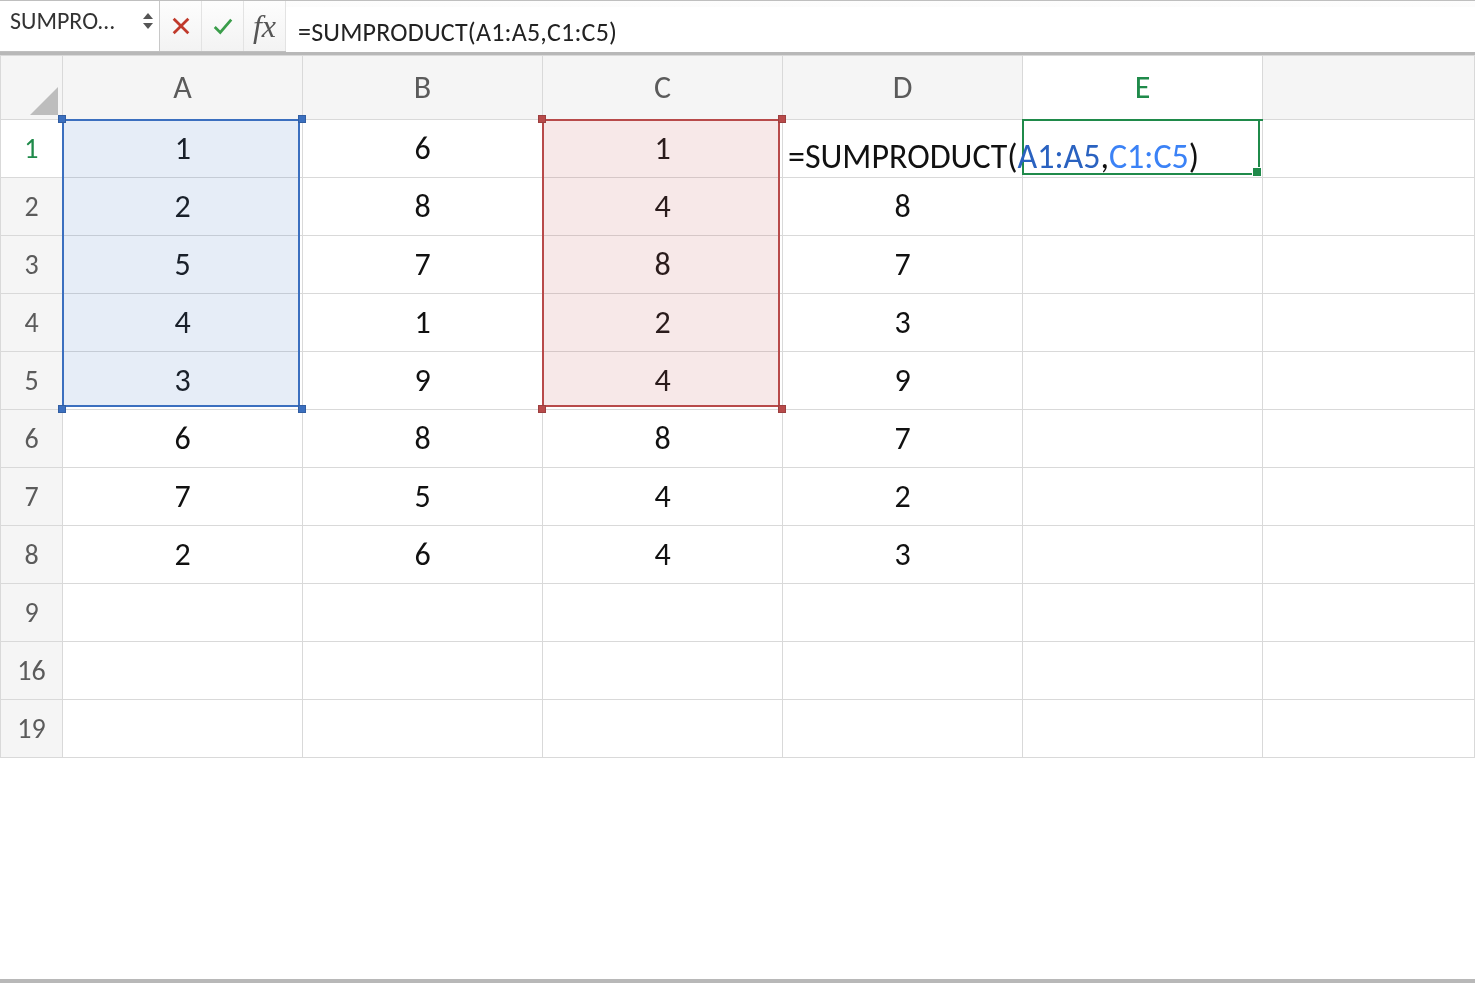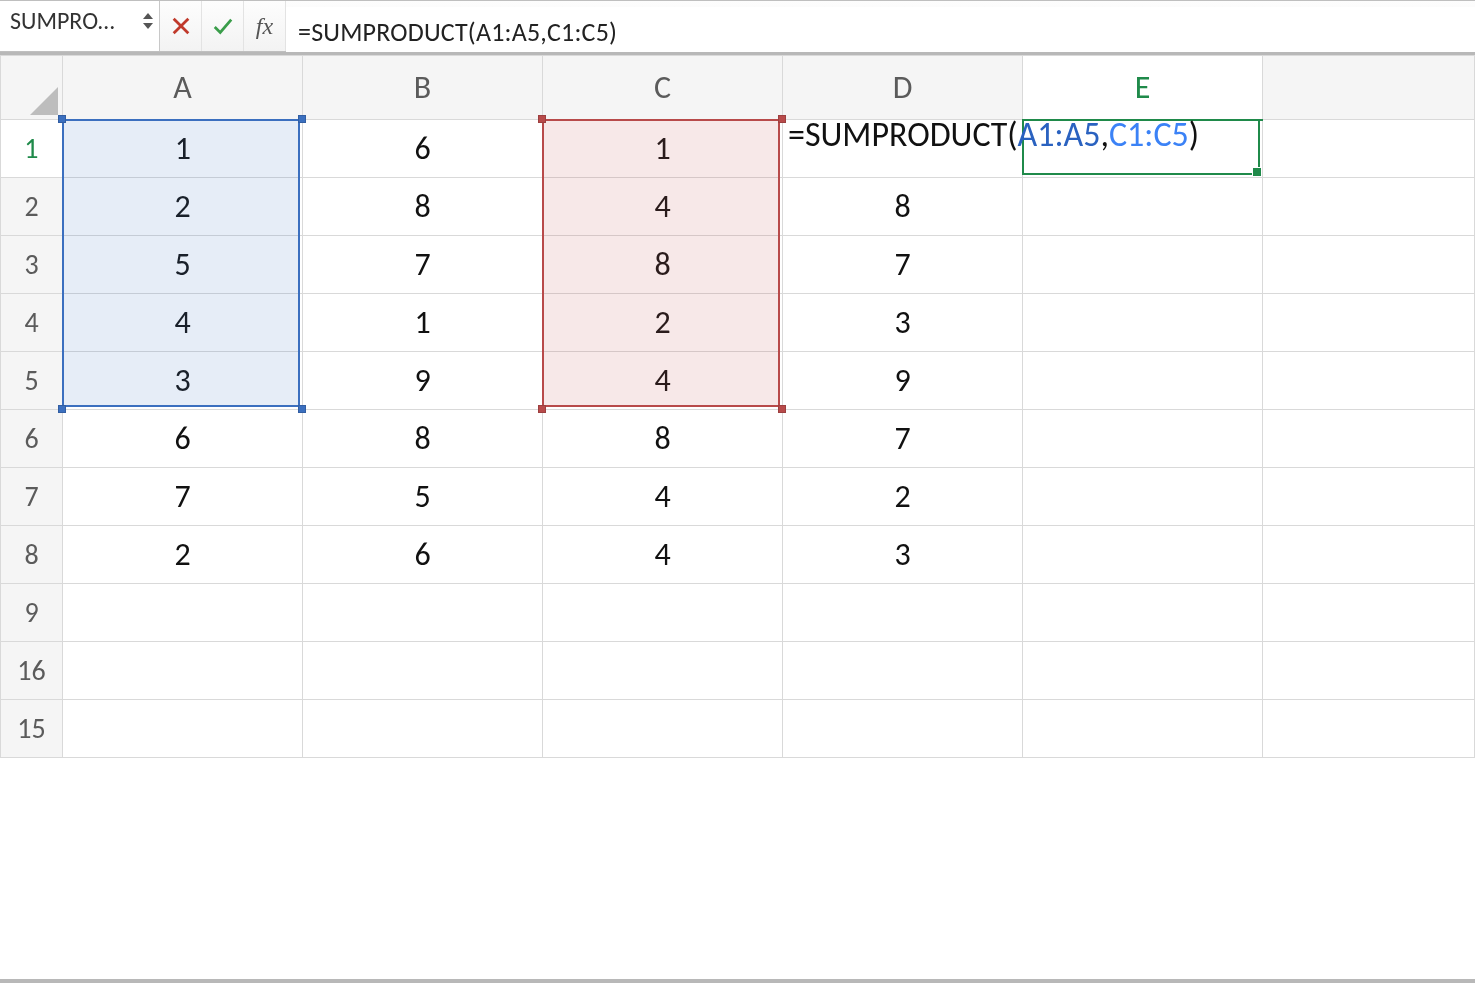--- a/index.html
+++ b/index.html
@@ -18,21 +18,21 @@
   }
   .name-box-text { font-size: 24px; color: #333; white-space: nowrap; overflow: hidden; text-overflow: ellipsis; max-width: 128px; }
   .spinner { display: flex; flex-direction: column; gap: 2px; margin-left: 4px; color:#555;}
   .spinner svg { width: 10px; height: 8px; display:block; }
 
   .fb-btn {
     width: 42px; height: 100%; display: flex; align-items: center; justify-content: center;
     border-right: 1px solid #e3e3e3; cursor: pointer;
   }
   .fb-btn svg { width: 22px; height: 22px; }
-  .fx-label { font-family: 'Times New Roman', serif; font-style: italic; font-size: 24px; color:#555; }
+  .fx-label { font-family: 'Times New Roman', serif; font-style: italic; font-size: 32px; color:#555; }
   .formula-input-wrap { flex: 1; height: 100%; display: flex; align-items: center; padding: 0 12px; background:#fff;margin-top:12px; }
   .formula-input-text { font-size: 26px; color: #222; letter-spacing: 0.2px; }
 
   .sheet {
     position: relative; flex: 1; overflow: hidden;
     border-top: 3px solid #b8b8b8;
   }
 
   table.grid { border-collapse: collapse; table-layout: fixed; width: 100%; }
   table.grid th, table.grid td { border: 1px solid #d9d9d9; }
@@ -225,21 +225,21 @@
         <tr>
           <th class="rowhead">16</th>
           <td class="cell"></td>
           <td class="cell"></td>
           <td class="cell"></td>
           <td class="cell"></td>
           <td class="cell"></td>
           <td class="cell"></td>
         </tr>
         <tr>
-          <th class="rowhead">15</th>
+          <th class="rowhead">19</th>
           <td class="cell"></td>
           <td class="cell"></td>
           <td class="cell"></td>
           <td class="cell"></td>
           <td class="cell"></td>
           <td class="cell"></td>
         </tr>
       </tbody>
     </table>
   <div id="overlay-container">
@@ -247,21 +247,21 @@
       <div class="handle blue" style="left: 58px; top: 60px; position: absolute;"></div>
       <div class="handle blue" style="left: 298px; top: 60px; position: absolute;"></div>
       <div class="handle blue" style="left: 58px; top: 350px; position: absolute;"></div>
       <div class="handle blue" style="left: 298px; top: 350px; position: absolute;"></div>
       <div class="range-overlay range-red" style="left: 542px; top: 64px; width: 238px; height: 288px;"></div>
       <div class="handle red" style="left: 538px; top: 60px; position: absolute;"></div>
       <div class="handle red" style="left: 778px; top: 60px; position: absolute;"></div>
       <div class="handle red" style="left: 538px; top: 350px; position: absolute;"></div>
       <div class="handle red" style="left: 778px; top: 350px; position: absolute;"></div>
       <div class="active-cell-outline" style="left: 1022px; top: 64px; width: 238px; height: 56px;"></div>
-      <div class="incell-formula" style="left: 784px; top: 56px; height: 46px;">
+      <div class="incell-formula" style="left: 784px; top: 78px; height: 46px;">
         <span>=SUMPRODUCT(</span>
         <span class="fp-blue">A1:A5</span>
         <span>,</span>
         <span class="fp-red">C1:C5</span>
         <span>)</span>
       </div>
     </div>
   <div class="thickbar"></div>
 </div>
 

